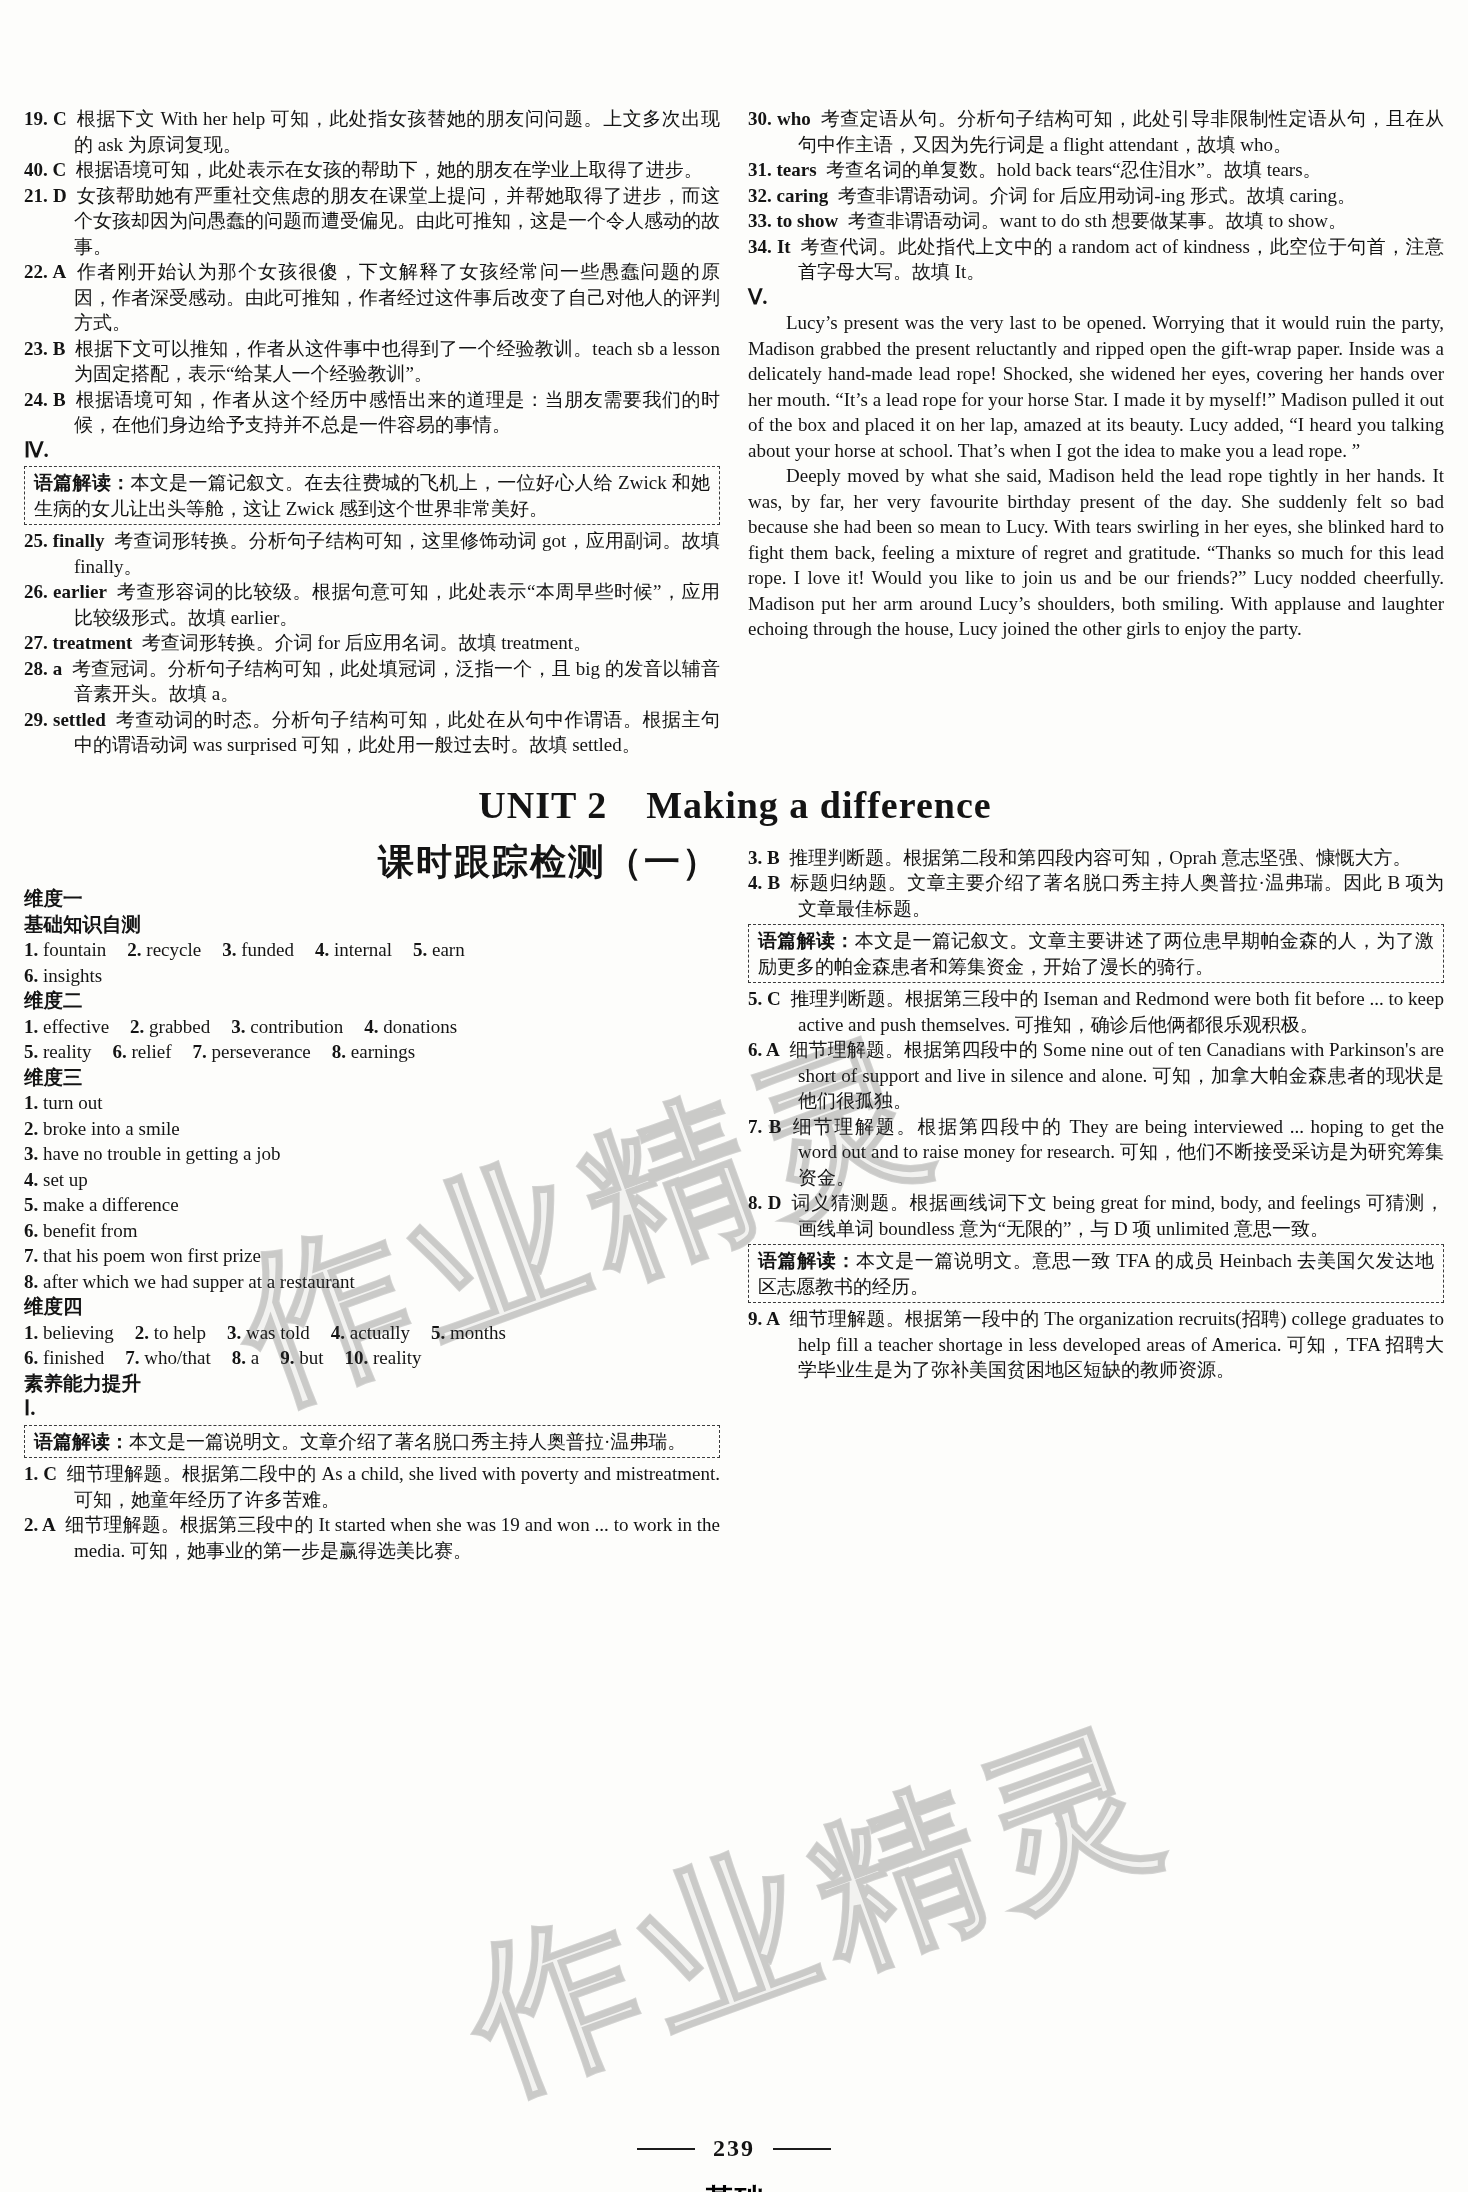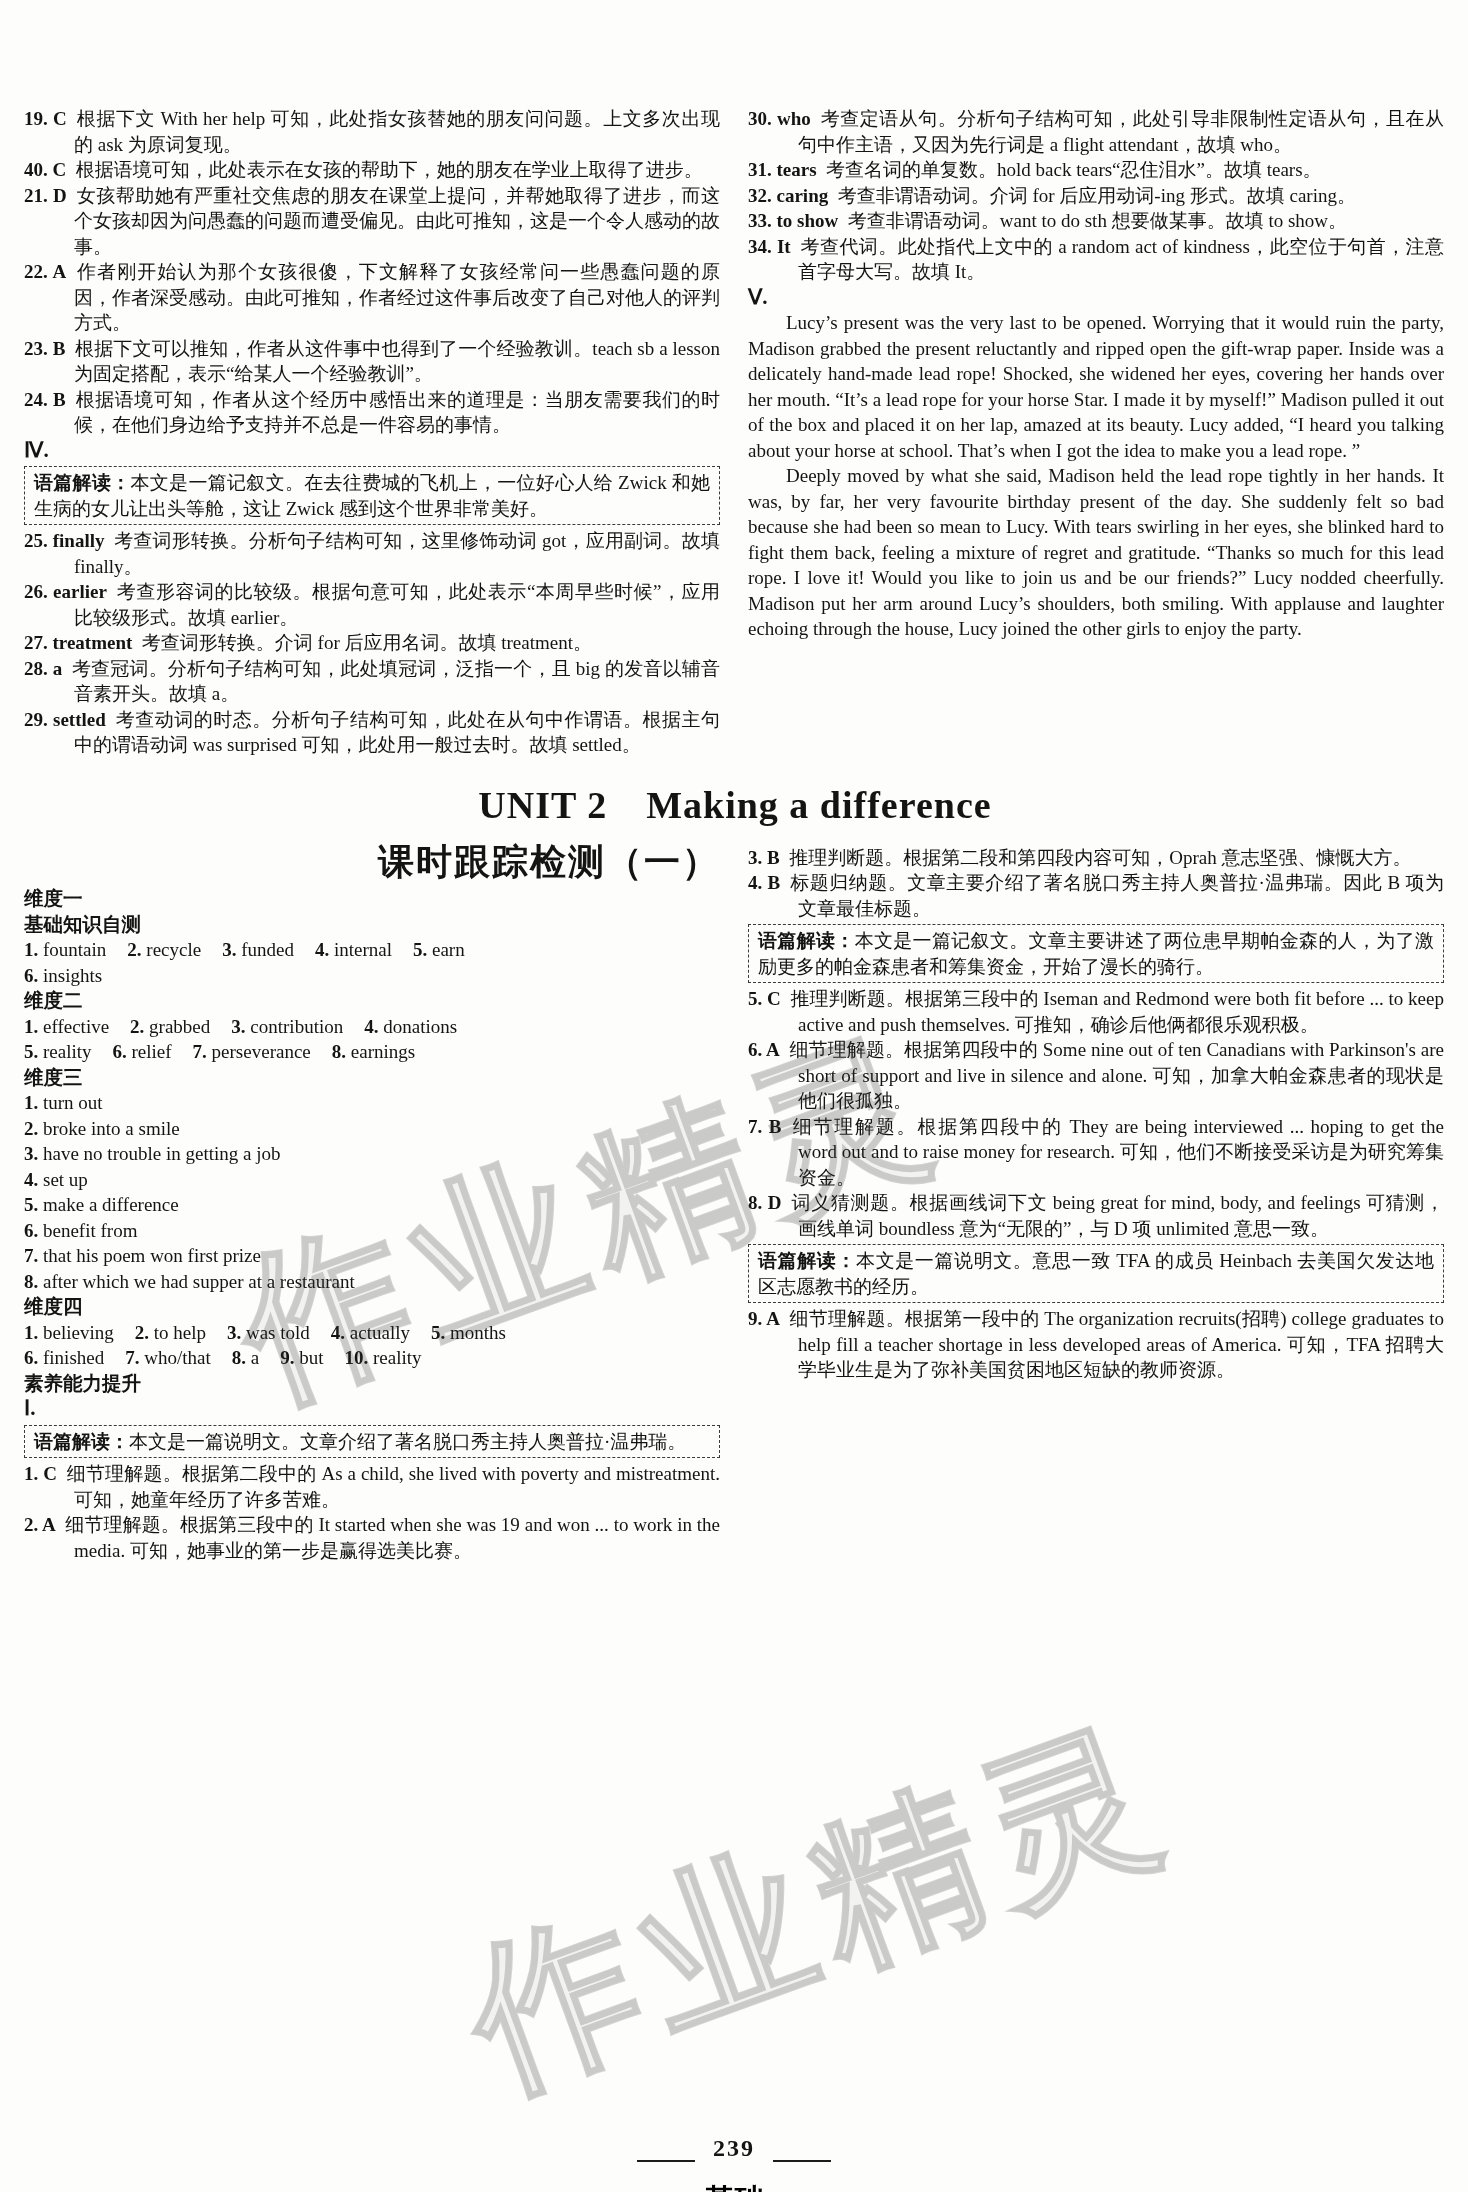--- a/index.html
+++ b/index.html
@@ -72,21 +72,21 @@
   }
   .wm1 { top: 1105px; left: 225px; }
   .wm2 { top: 1795px; left: 455px; }
 
   .footer {
     position: absolute;
     left: 0; bottom: 30px;
     width: 100%;
     display: flex;
     justify-content: center;
-    align-items: flex-end;
+    align-items: center;
     gap: 18px;
   }
   .dash { display: inline-block; width: 58px; border-top: 2.5px solid #1c1c1c; }
   .pagenum { font-weight: bold; font-size: 24px; letter-spacing: 2px; }
 
   .cut {
     position: absolute;
     bottom: 0; left: 50%;
     transform: translateX(-50%);
     height: 9px; overflow: hidden;

